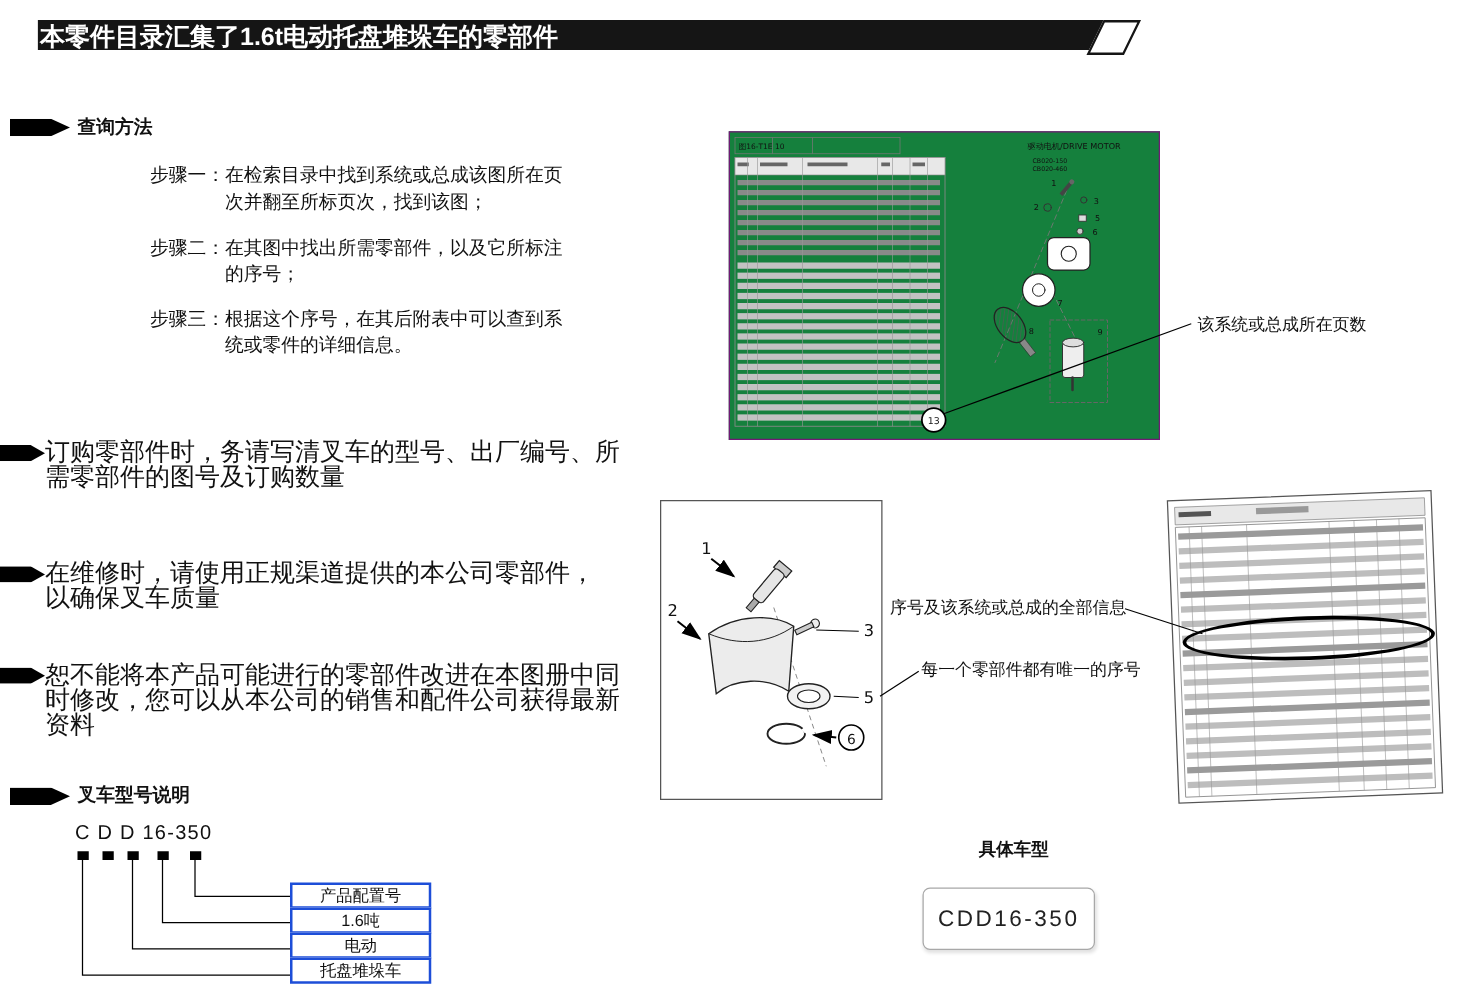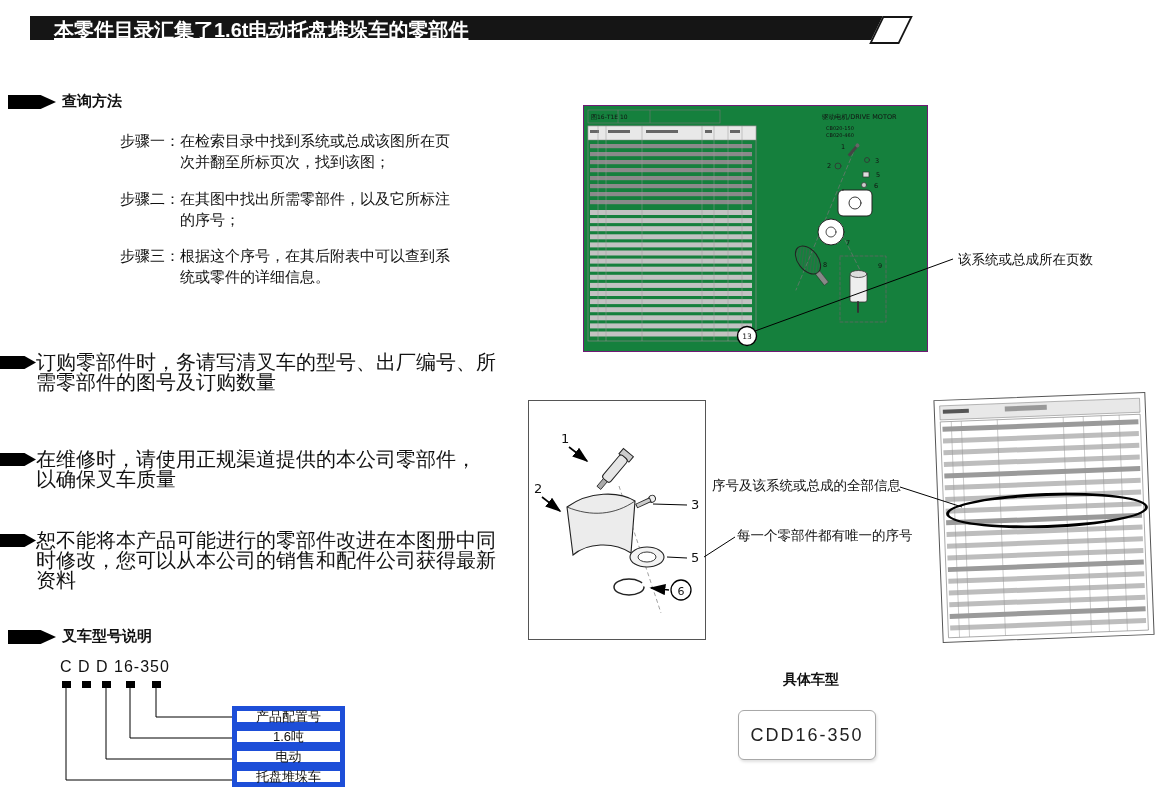--- a/index.html
+++ b/index.html
@@ -3,40 +3,40 @@
 <meta charset="utf-8">
 <style>
   *{margin:0;padding:0;box-sizing:border-box;}
   html,body{background:#fff;}
   body{font-family:"Liberation Sans","DejaVu Sans",sans-serif;color:#111;}
   .page{position:relative;width:1169px;height:800px;background:#fff;overflow:hidden;}
 
   
   .banner{position:absolute;left:30px;top:16px;width:860px;height:24px;background:#151515;
           clip-path:polygon(0 0,100% 0,calc(100% - 16px) 100%,0 100%);
-          color:#fff;font-size:20px;font-weight:bold;line-height:28px;padding-left:24px;z-index:2;text-decoration:underline;}
+          color:#fff;font-size:20px;font-weight:bold;line-height:28px;padding-left:2px;z-index:2;}
   .banner-tail{position:absolute;left:876px;top:16px;width:30px;height:28px;background:#fff;
           border:2px solid #151515;transform:skewX(-26deg);z-index:3;}
 
   
   .marker{position:absolute;background:#000;
           clip-path:polygon(0 0,68% 0,100% 50%,68% 100%,0 100%);}
 
   .sec-title{position:absolute;font-size:15px;font-weight:bold;}
 
   .step{position:absolute;left:88px;display:flex;font-size:15px;line-height:21px;}
   .step-label{flex:0 0 auto;white-space:nowrap;margin-left:32px;}
   .step-text{white-space:pre-line;}
 
   .note{position:absolute;left:36px;font-size:20px;line-height:20px;white-space:pre-line;}
 
   .model-code{position:absolute;left:60px;top:658px;font-size:16px;letter-spacing:1px;}
   .code-mark{position:absolute;top:681px;width:9px;height:7px;background:#000;}
   .mbox-stack{position:absolute;left:232px;top:706px;width:113px;}
-  .mbox{height:21px;border:5px solid #1d4ed8;margin-top:-1px;display:flex;align-items:center;
+  .mbox{height:21px;border:2px solid #1d4ed8;margin-top:-1px;display:flex;align-items:center;
         justify-content:center;font-size:13px;background:#fff;}
   .mbox:first-child{margin-top:0;}
 
   .cat-page{position:absolute;left:583px;top:105px;width:345px;height:247px;border:1px solid #701a75;
             background:#15803d;z-index:1;}
   .mid-diagram{position:absolute;left:528px;top:400px;width:178px;height:240px;border:1px solid #555;
             background:#fff;z-index:1;}
   .list-page{position:absolute;left:938px;top:396px;width:212px;height:243px;border:1px solid #555;
             background:#fff;transform:rotate(-2.2deg);z-index:1;}
   .highlight-ellipse{position:absolute;left:946px;top:493px;width:202px;height:35px;

